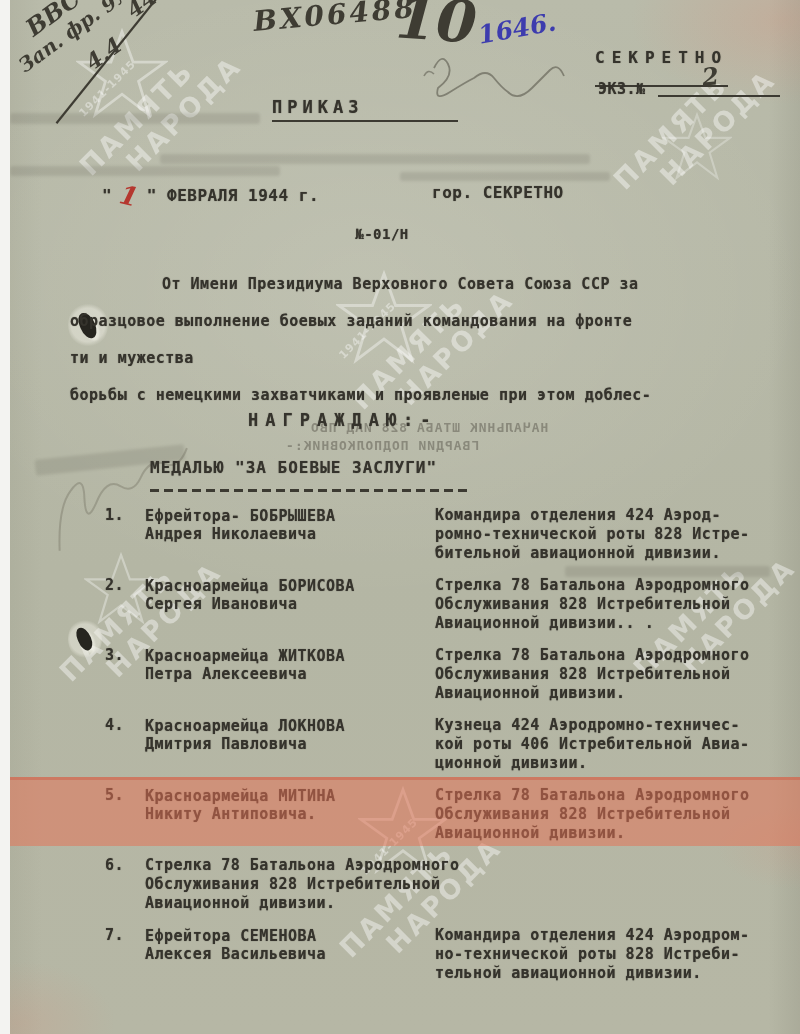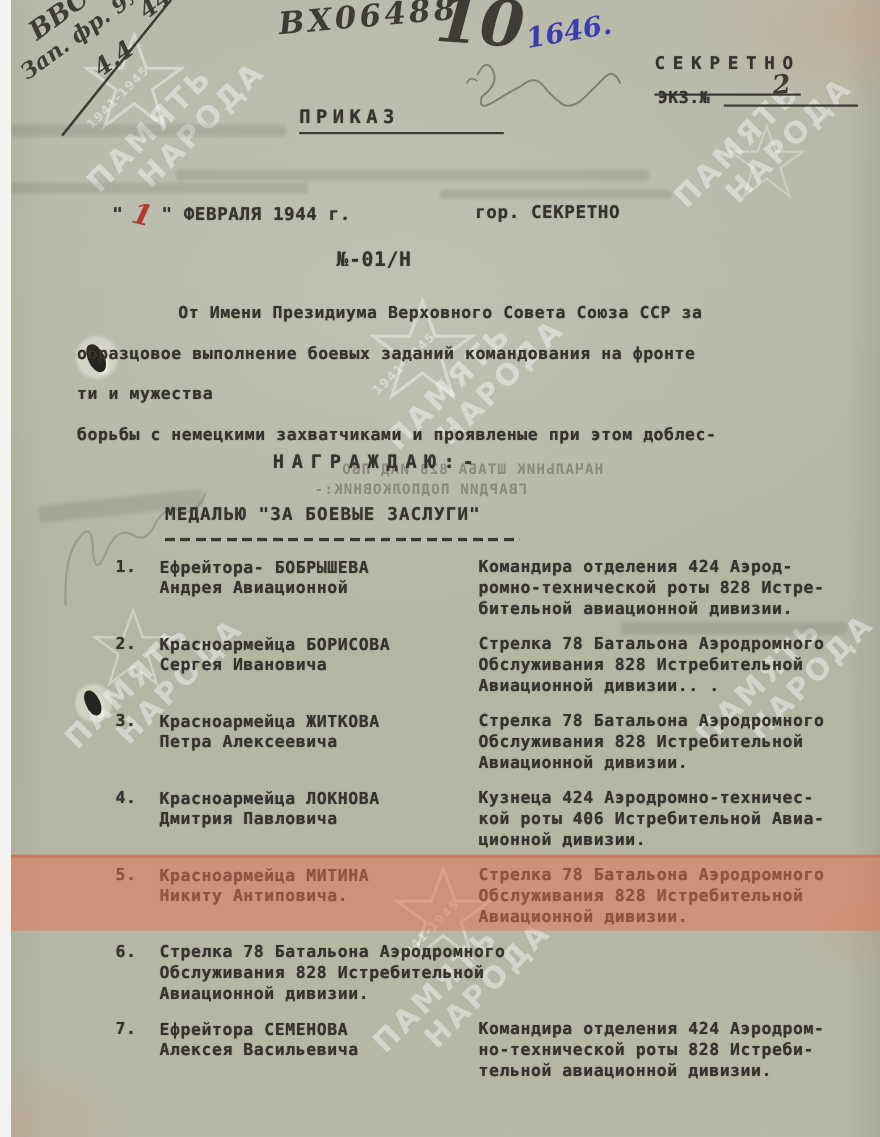--- a/index.html
+++ b/index.html
@@ -34,21 +34,21 @@
            letter-spacing:5px; border-bottom:2px solid #3c3a32; padding-bottom:3px; }
   .subtitle { left:100px; top:132px; width:590px; text-align:center;
               font-size:16px; letter-spacing:1.5px; }
 
   .dateline { left:92px; top:181px; width:640px; font-size:16px; }
   .dateline .place { position:absolute; left:330px; top:2px; }
   .day-red { display:inline-block; font-family:"DejaVu Serif",serif; font-style:italic;
              font-weight:bold; font-size:26px; color:#b5372f; transform:rotate(14deg);
              margin:0 8px; vertical-align:-4px; text-shadow:none; }
 
-  .order-num { left:296px; top:226px; width:120px; font-size:18px; }
+  .order-num { left:312px; top:226px; width:120px; text-align:center; font-size:14px; }
 
   .preamble { left:60px; top:266px; width:655px; font-size:15px; line-height:37px; }
   .preamble div:first-child { text-indent:92px; }
 
   .award { left:238px; top:410px; font-size:17px; letter-spacing:7px; }
   .medal { left:140px; top:458px; font-size:16px; letter-spacing:1px; }
   .dash-line { left:140px; top:489px; width:322px; height:3px;
     background:repeating-linear-gradient(90deg,#3c3a32 0 9px, transparent 9px 14px); }
 
   
@@ -219,21 +219,21 @@
   </div>
 
   <div class="abs tw award">НАГРАЖДАЮ:-</div>
   <div class="abs tw medal">МЕДАЛЬЮ "ЗА БОЕВЫЕ ЗАСЛУГИ"</div>
   <div class="abs dash-line"></div>
 
   <div class="entries" id="entries">
       <div class="entry tw">
       <div class="entry-num">1.</div>
       <div class="entry-name">Ефрейтора- БОБРЫШЕВА
-Андрея Авиационной</div>
+Андрея Николаевича</div>
       <div class="entry-desc">Командира отделения 424 Аэрод-
 ромно-технической роты 828 Истре-
 бительной авиационной дивизии.</div>
     </div>
       <div class="entry tw">
       <div class="entry-num">2.</div>
       <div class="entry-name">Красноармейца БОРИСОВА
 Сергея Ивановича</div>
       <div class="entry-desc">Стрелка 78 Батальона Аэродромного
 Обслуживания 828 Истребительной

